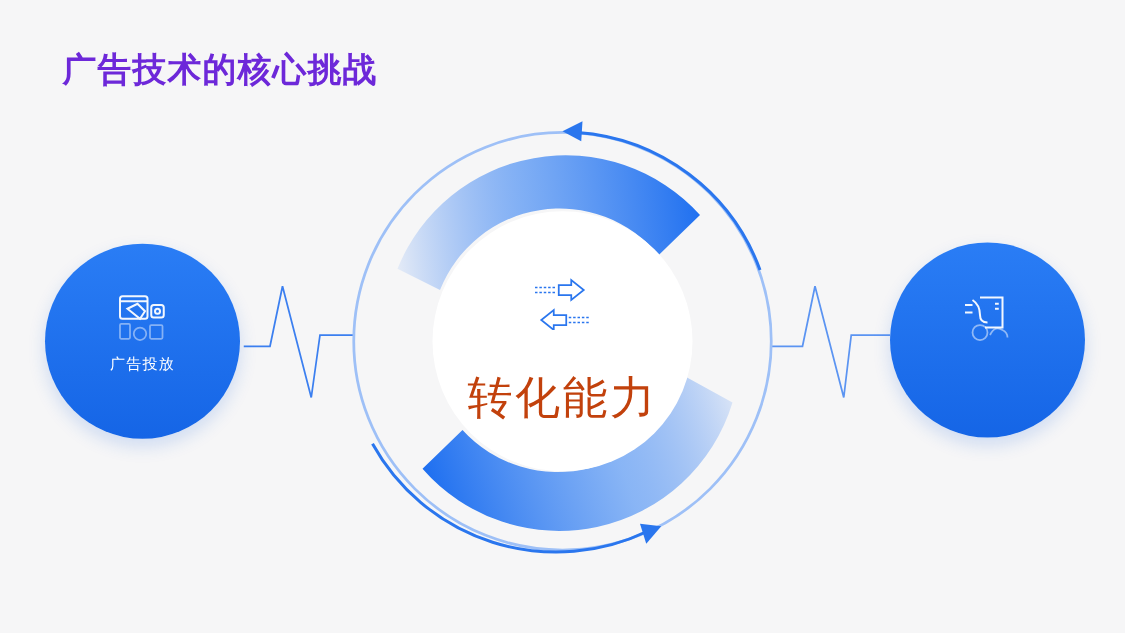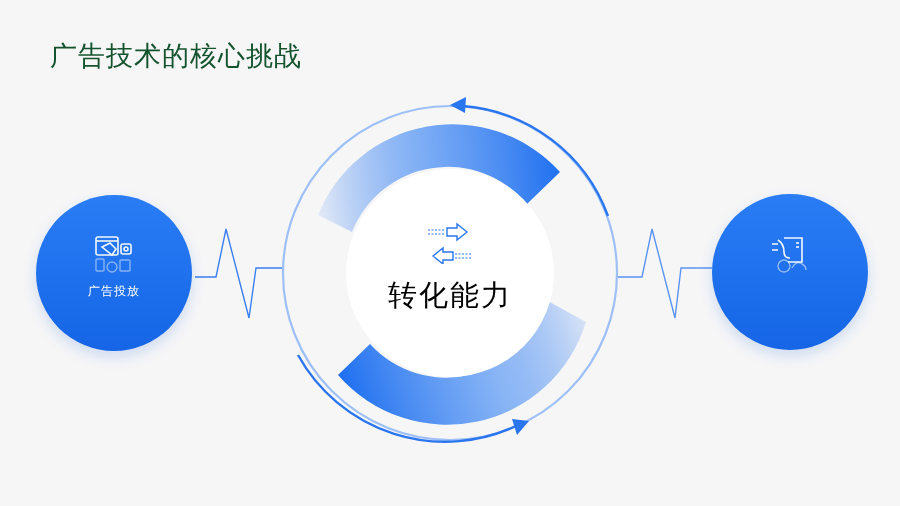--- a/index.html
+++ b/index.html
@@ -1,22 +1,22 @@
 <!DOCTYPE html>
 <html><head>
 <meta charset="utf-8">
 <style>
   html, body { margin:0; padding:0; }
   body { width:900px; height:506px; background:#f6f6f7; position:relative; overflow:hidden; font-family:"DejaVu Sans","Liberation Sans",sans-serif; }
-  .title { position:absolute; left:50px; top:38px; font-size:27px; color:#14532d; letter-spacing:1px; }
+  .title { position:absolute; left:50px; top:38px; font-size:27px; color:#6d28d9; letter-spacing:1px;font-weight:bold; }
   svg.stage { position:absolute; left:0; top:0; }
   .node { position:absolute; width:156px; height:156px; border-radius:50%; background:linear-gradient(180deg,#2a7df5 0%,#1565e6 100%); box-shadow:0 6px 14px rgba(30,100,220,0.18); color:#fff; text-align:center; }
   .node .label { position:absolute; left:0; right:0; top:88px; font-size:12px; letter-spacing:1px; }
   .node .ico { position:absolute; left:56px; top:38px; width:44px; height:44px; }
-  .center-label { position:absolute; left:350px; top:276px; width:200px; text-align:center; font-size:29px; color:#000000; letter-spacing:2px; }
+  .center-label { position:absolute; left:350px; top:294px; width:200px; text-align:center; font-size:36px; color:#c2410c; letter-spacing:2px; }
   .center-ico { position:absolute; left:425px; top:222px; width:50px; height:42px; }
 </style>
 </head>
 <body>
 
 <div class="title">广告技术的核心挑战</div>
 
 <svg class="stage" width="900" height="506" viewBox="0 0 900 506">
   <defs>
     <linearGradient id="gTop" x1="300" y1="180" x2="560" y2="150" gradientUnits="userSpaceOnUse">

